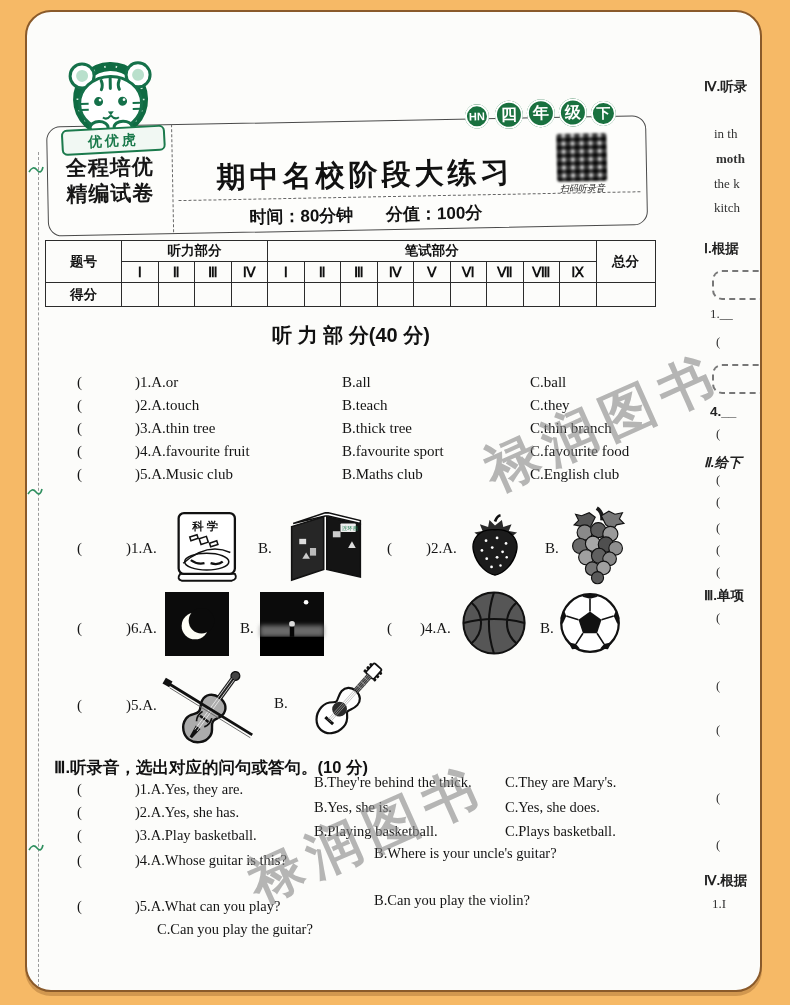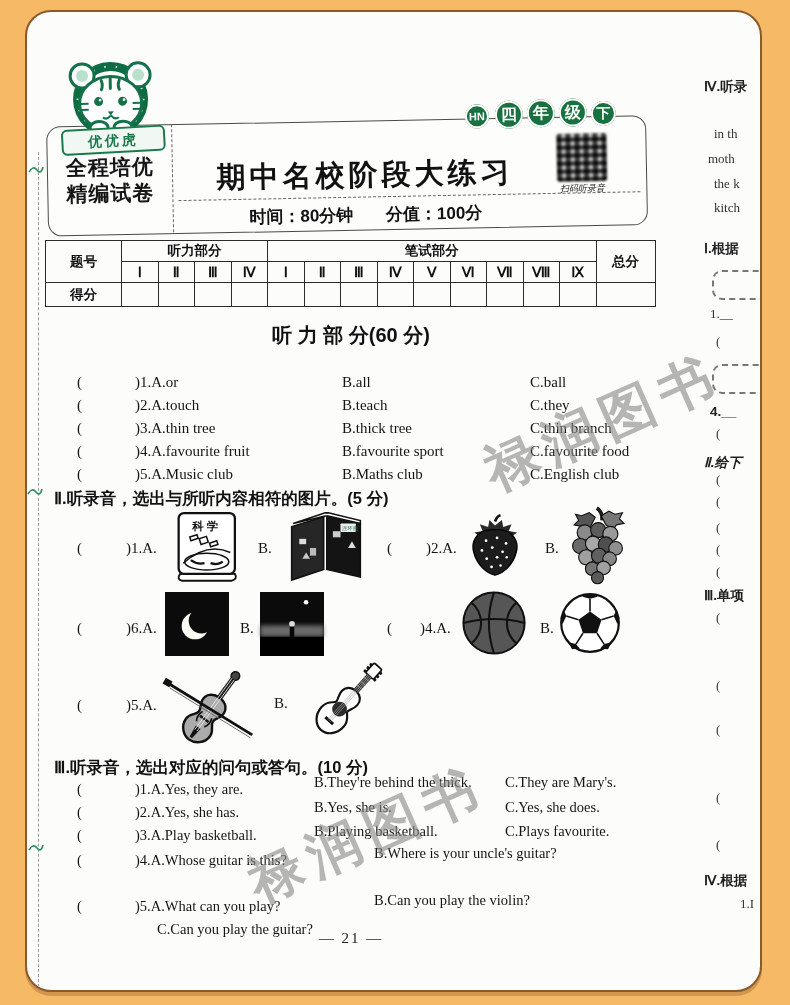--- a/index.html
+++ b/index.html
@@ -169,21 +169,21 @@
       <td></td>
             <td></td>
       <td></td>
             <td></td>
       <td></td>
             <td></td>
     </tr>
   </tbody>
       </table>
 
-  <div class="lh">听 力 部 分(60 分)</div>
+  <div class="lh">听 力 部 分(40 分)</div>
 
 
   <span class="abs ser" style="left:75px;top:372px">(</span>
   <span class="abs ser" style="left:133px;top:372px">)1.A.or</span>
   <span class="abs ser" style="left:340px;top:372px">B.all</span>
   <span class="abs ser" style="left:528px;top:372px">C.ball</span>
 
   <span class="abs ser" style="left:75px;top:395px">(</span>
   <span class="abs ser" style="left:133px;top:395px">)2.A.touch</span>
   <span class="abs ser" style="left:340px;top:395px">B.teach</span>
@@ -197,21 +197,20 @@
   <span class="abs ser" style="left:75px;top:441px">(</span>
   <span class="abs ser" style="left:133px;top:441px">)4.A.favourite fruit</span>
   <span class="abs ser" style="left:340px;top:441px">B.favourite sport</span>
   <span class="abs ser" style="left:528px;top:441px">C.favourite food</span>
 
   <span class="abs ser" style="left:75px;top:464px">(</span>
   <span class="abs ser" style="left:133px;top:464px">)5.A.Music club</span>
   <span class="abs ser" style="left:340px;top:464px">B.Maths club</span>
   <span class="abs ser" style="left:528px;top:464px">C.English club</span>
 
-  <div class="stitle" style="left:52px;top:486px">Ⅱ.听录音，选出与所听内容相符的图片。(5 分)</div>
 
   <span class="abs ser" style="left:75px;top:538px">(</span>
   <span class="abs ser" style="left:124px;top:538px">)1.A.</span>
   <svg class="abs" style="left:166px;top:506px" width="76" height="80" viewBox="0 0 100 104">
     <path d="M16,86 q-5,7 2,9 h66 q8,-2 4,-9 z" fill="#fff" stroke="#111" stroke-width="2.5"></path>
     <rect x="14" y="6" width="74" height="80" rx="7" fill="#fff" stroke="#111" stroke-width="3"></rect>
     <text x="32" y="28" font-size="15" font-weight="bold" fill="#111">科 学</text>
     <path d="M20,72 q32,-28 62,-14" fill="none" stroke="#111" stroke-width="2"></path>
     <ellipse cx="51" cy="70" rx="29" ry="11" fill="none" stroke="#111" stroke-width="2"></ellipse>
     <path d="M30,68 q8,6 18,4 M56,72 q10,3 16,-2" stroke="#111" stroke-width="3" fill="none"></path>
@@ -351,59 +350,58 @@
   <span class="abs ser3" style="left:503px;top:772px">C.They are Mary's.</span>
 
   <span class="abs ser3" style="left:75px;top:802px">(</span>
   <span class="abs ser3" style="left:133px;top:802px">)2.A.Yes, she has.</span>
   <span class="abs ser3" style="left:312px;top:797px">B.Yes, she is.</span>
   <span class="abs ser3" style="left:503px;top:797px">C.Yes, she does.</span>
 
   <span class="abs ser3" style="left:75px;top:825px">(</span>
   <span class="abs ser3" style="left:133px;top:825px">)3.A.Play basketball.</span>
   <span class="abs ser3" style="left:312px;top:821px">B.Playing basketball.</span>
-  <span class="abs ser3" style="left:503px;top:821px">C.Plays favourite.</span>
+  <span class="abs ser3" style="left:503px;top:821px">C.Plays basketball.</span>
 
   <span class="abs ser3" style="left:75px;top:850px">(</span>
   <span class="abs ser3" style="left:133px;top:850px">)4.A.Whose guitar is this?</span>
   <span class="abs ser3" style="left:372px;top:843px">B.Where is your uncle's guitar?</span>
 
   <span class="abs ser3" style="left:75px;top:896px">(</span>
   <span class="abs ser3" style="left:133px;top:896px">)5.A.What can you play?</span>
   <span class="abs ser3" style="left:372px;top:890px">B.Can you play the violin?</span>
   <span class="abs ser3" style="left:155px;top:919px">C.Can you play the guitar?</span>
 
-  <div class="pageno">— 21 —</div>
 
   <div class="wm" style="left:486px;top:436px">禄润图书</div>
   <div class="wm" style="left:250px;top:848px">禄润图书</div>
 
   <div class="strip">
         <div class="strip-line sb" style="top: 76px; left: 0px;">Ⅳ.听录</div>
         <div class="strip-line" style="top: 124px; left: 10px;">in th</div>
-        <div class="strip-line" style="top: 149px; left: 4px;">moth</div>
+        <div class="strip-line" style="top: 149px; left: 12px; font-weight: bold;">moth</div>
         <div class="strip-line" style="top: 174px; left: 10px;">the k</div>
         <div class="strip-line" style="top: 198px; left: 10px;">kitch</div>
         <div class="strip-line sb" style="top: 238px; left: 0px;">Ⅰ.根据</div>
         <div class="strip-line" style="top: 304px; left: 6px;">1.__</div>
         <div class="strip-line" style="top: 332px; left: 12px;">(</div>
         <div class="strip-line sb" style="top: 402px; left: 6px;">4.__</div>
         <div class="strip-line" style="top: 424px; left: 12px;">(</div>
         <div class="strip-line sb" style="top: 452px; left: 0px; font-style: italic;">Ⅱ.给下</div>
         <div class="strip-line" style="top: 470px; left: 12px;">(</div>
         <div class="strip-line" style="top: 492px; left: 12px;">(</div>
         <div class="strip-line" style="top: 518px; left: 12px;">(</div>
         <div class="strip-line" style="top: 540px; left: 12px;">(</div>
         <div class="strip-line" style="top: 562px; left: 12px;">(</div>
         <div class="strip-line sb" style="top: 585px; left: 0px;">Ⅲ.单项</div>
         <div class="strip-line" style="top: 608px; left: 12px;">(</div>
         <div class="strip-line" style="top: 676px; left: 12px;">(</div>
         <div class="strip-line" style="top: 720px; left: 12px;">(</div>
         <div class="strip-line" style="top: 788px; left: 12px;">(</div>
         <div class="strip-line" style="top: 835px; left: 12px;">(</div>
         <div class="strip-line sb" style="top: 870px; left: 0px;">Ⅳ.根据</div>
-        <div class="strip-line" style="top: 894px; left: 8px; margin-left: 28px;">1.I</div>
+        <div class="strip-line" style="top: 894px; left: 8px;">1.I</div>
         <div class="strip-box" style="top: 268px;"></div>
         <div class="strip-box" style="top: 362px;"></div>
       </div>
 
  </div>
 </div>
 
 </body></html>

